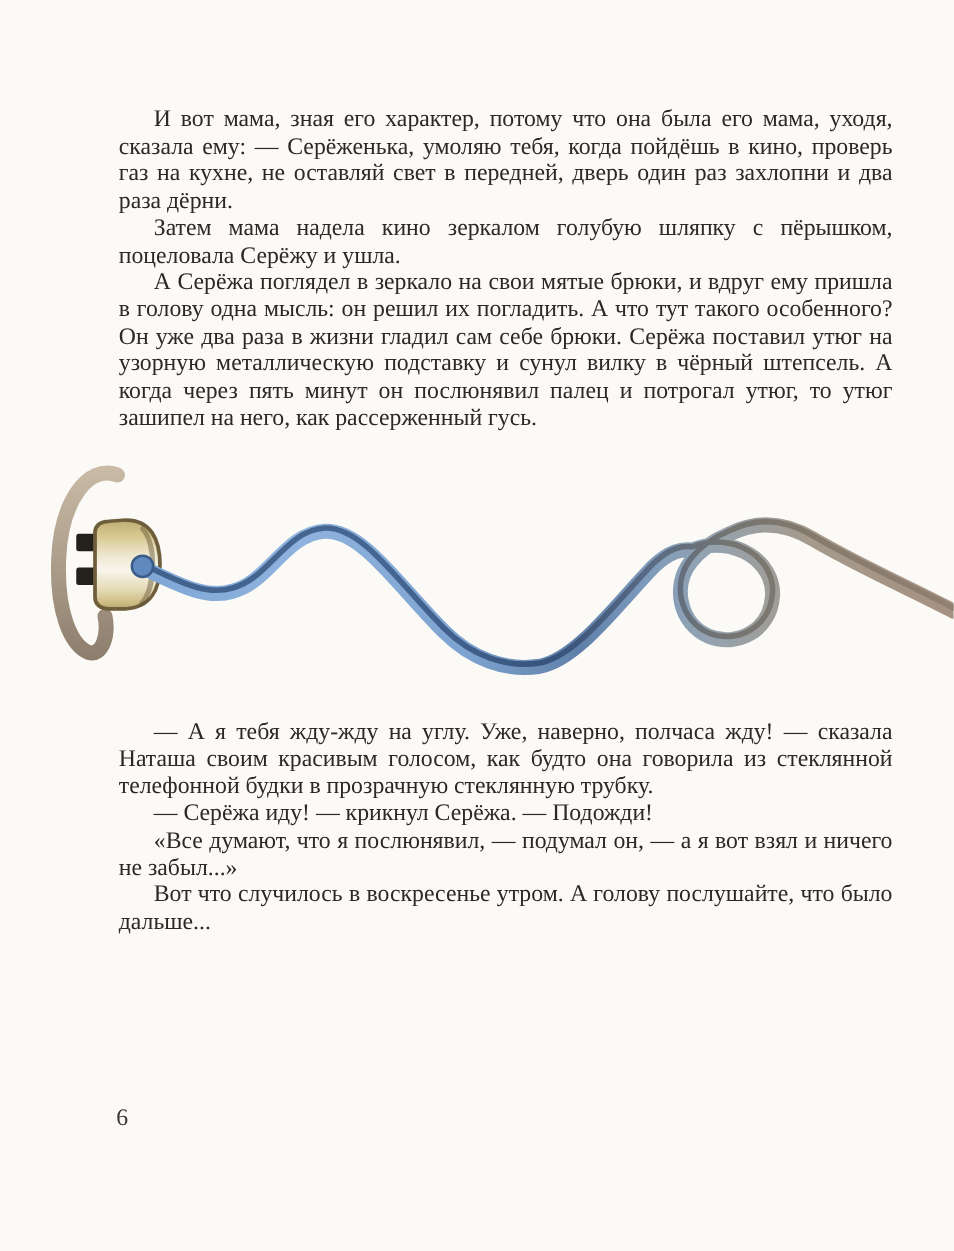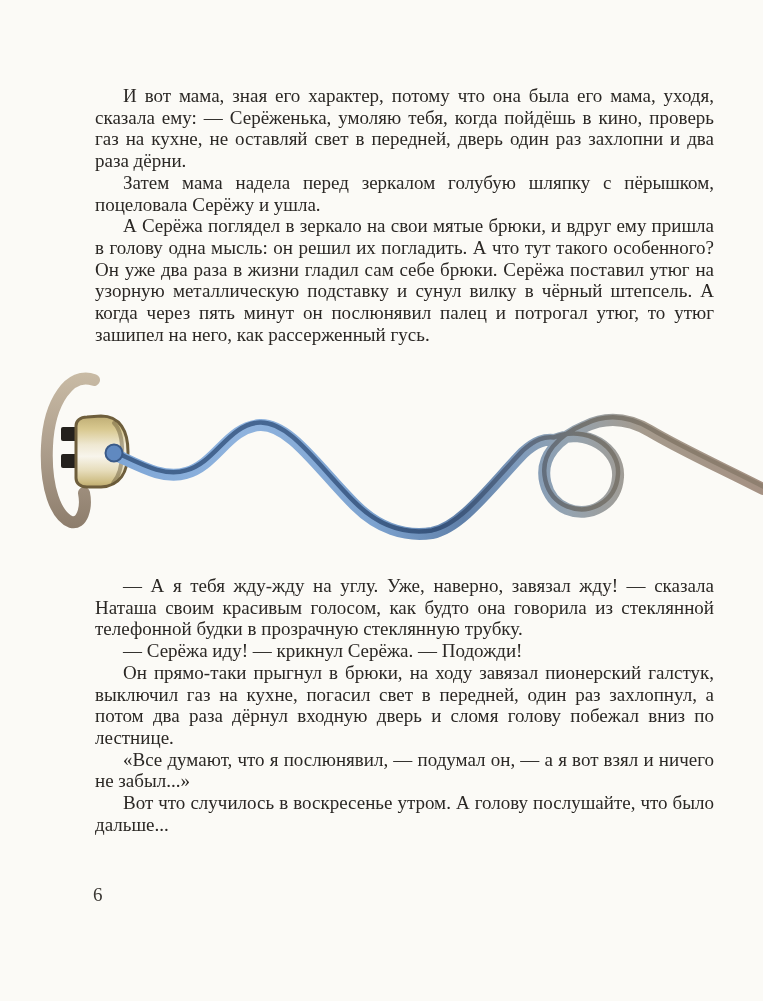--- a/index.html
+++ b/index.html
@@ -36,21 +36,21 @@
     font-size:19px;color:#3a3733;
   }
 </style>
 </head>
 <body>
 
 <div class="page">
 
   <div class="text-block block-top">
     <p>И вот мама, зная его характер, потому что она была его мама, уходя, сказала ему: — Серёженька, умоляю тебя, когда пойдёшь в кино, проверь газ на кухне, не оставляй свет в передней, дверь один раз захлопни и два раза дёрни.</p>
-    <p>Затем мама надела перед зеркалом голубую шляпку с пёрышком, поцеловала Серёжу и ушла.</p>
+    <p>Затем мама надела кино зеркалом голубую шляпку с пёрышком, поцеловала Серёжу и ушла.</p>
     <p>А Серёжа поглядел в зеркало на свои мятые брюки, и вдруг ему пришла в голову одна мысль: он решил их погладить. А что тут такого особенного? Он уже два раза в жизни гладил сам себе брюки. Серёжа поставил утюг на узорную металлическую подставку и сунул вилку в чёрный штепсель. А когда через пять минут он послюнявил палец и потрогал утюг, то утюг зашипел на него, как рассерженный гусь.</p>
   </div>
 
   <div class="illustration">
     <svg viewBox="0 355 763 195" xmlns="http://www.w3.org/2000/svg">
       <defs>
         <linearGradient id="ringGrad" x1="0" y1="372" x2="0" y2="528" gradientUnits="userSpaceOnUse">
           <stop offset="0" stop-color="#c9bba5"></stop>
           <stop offset="0.45" stop-color="#b0a18f"></stop>
           <stop offset="1" stop-color="#8d7d6c"></stop>
@@ -119,22 +119,21 @@
                  C 544,499 537,469 553,449
                  C 562,438 572,432 584,427
                  C 606,416 628,418 650,431
                  C 682,450 722,468 763,489" transform="translate(0,-2.6)" fill="none" stroke="url(#cordDark)" stroke-width="4.5" stroke-linecap="round" stroke-linejoin="round" opacity="0.85"></path>
         <circle cx="114" cy="453" r="8.5" fill="#6089c0" stroke="#3a5a88" stroke-width="2"></circle>
       </g>
     </svg>
   </div>
 
   <div class="text-block block-bottom">
-    <p>— А я тебя жду-жду на углу. Уже, наверно, завязал жду! — сказала Наташа своим красивым голосом, как будто она говорила из стеклянной телефонной будки в прозрачную стеклянную трубку.</p>
+    <p>— А я тебя жду-жду на углу. Уже, наверно, полчаса жду! — сказала Наташа своим красивым голосом, как будто она говорила из стеклянной телефонной будки в прозрачную стеклянную трубку.</p>
     <p>— Серёжа иду! — крикнул Серёжа. — Подожди!</p>
-    <p>Он прямо-таки прыгнул в брюки, на ходу завязал пионерский галстук, выключил газ на кухне, погасил свет в передней, один раз захлопнул, а потом два раза дёрнул входную дверь и сломя голову побежал вниз по лестнице.</p>
     <p>«Все думают, что я послюнявил, — подумал он, — а я вот взял и ничего не забыл...»</p>
     <p>Вот что случилось в воскресенье утром. А голову послушайте, что было дальше...</p>
   </div>
 
   <div class="page-number">6</div>
 
 </div>
 
 </body></html>

